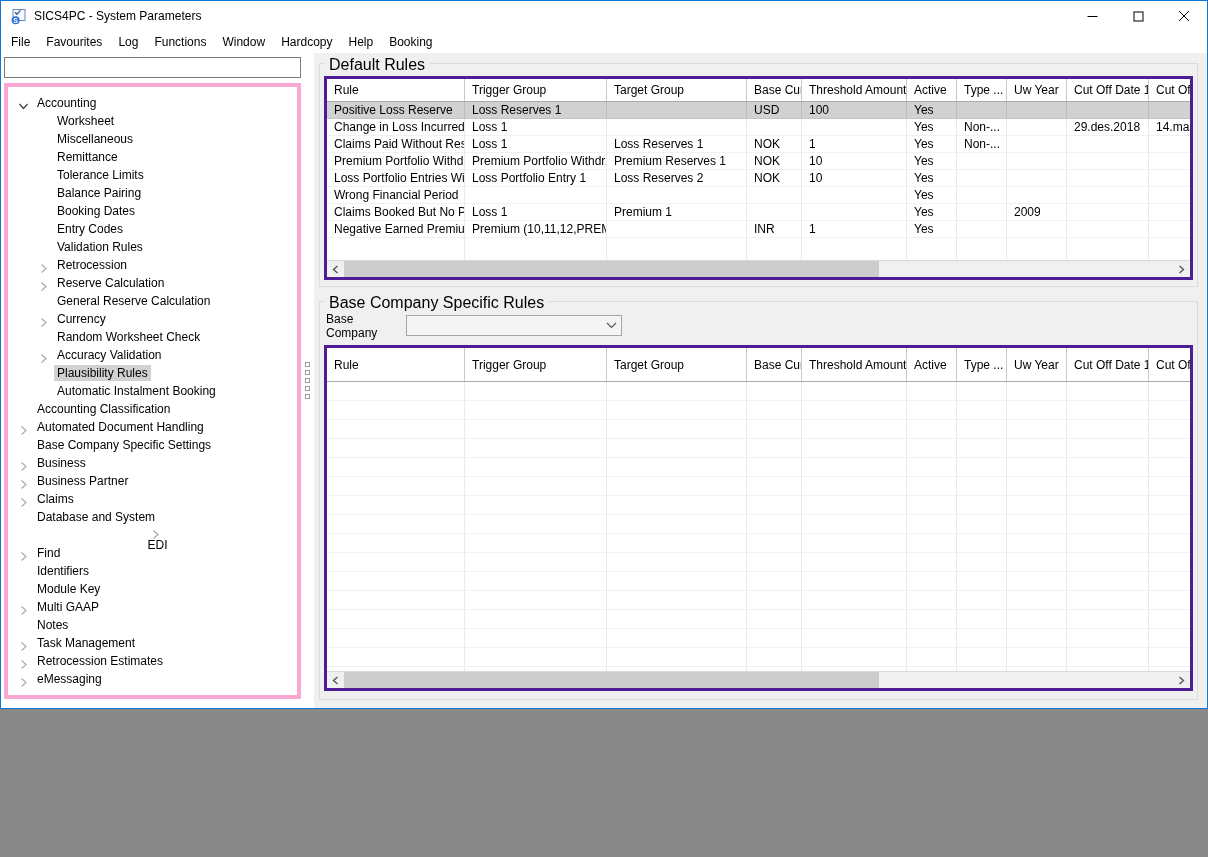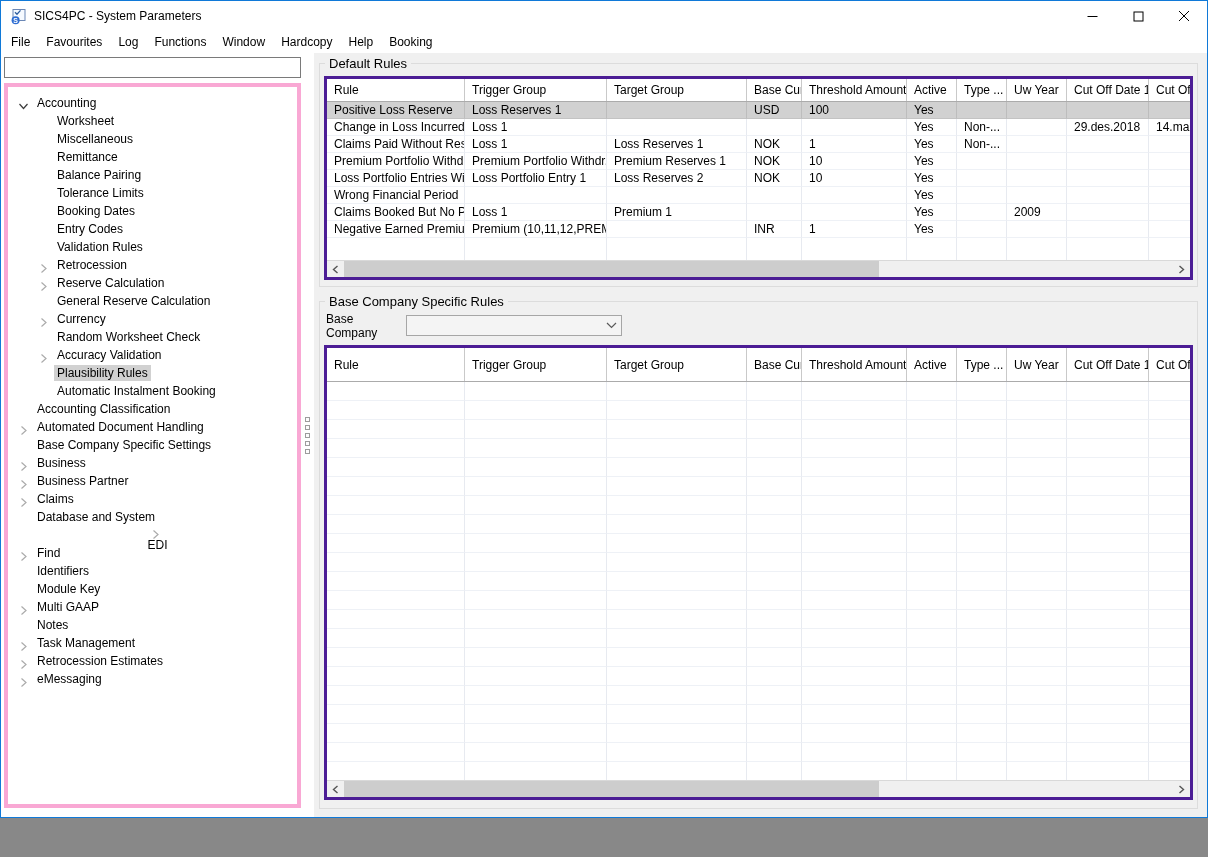--- a/index.html
+++ b/index.html
@@ -1,17 +1,17 @@
 <!DOCTYPE html>
 <html><head>
 <meta charset="utf-8">
 <style>
   * { box-sizing: border-box; margin: 0; padding: 0; }
   body { margin: 0; background: #888; font-family: "Liberation Sans", sans-serif; }
-  .window { width: 1208px; height: 818px; border: 1px solid #1079d8; background: #ffffff;
+  .window { width: 1208px; height: 709px; border: 1px solid #1079d8; background: #ffffff;
             display: flex; flex-direction: column; overflow: hidden; }
 
   
   .titlebar { height: 30px; flex: 0 0 auto; display: flex; align-items: center; padding-left: 9px; background:#fff; }
   .title-icon { width: 17px; height: 17px; margin-right: 7px; flex: 0 0 auto; }
   .title-text { font-size: 12px; color: #000; white-space: nowrap; }
   .win-controls { margin-left: auto; display: flex; height: 100%; }
   .win-btn { width: 46px; height: 100%; display: flex; align-items: center; justify-content: center; }
 
   
@@ -31,21 +31,21 @@
 
   .splitter { width: 13px; flex: 0 0 auto; background: #fff; display: flex; flex-direction: column;
               align-items: center; justify-content: center; gap: 3px; }
   .grip-dot { width: 5px; height: 5px; border: 1px solid #9c9c9c; background: #fdfdfd; flex: 0 0 auto; }
 
   .right-pane { flex: 1; min-width: 0; background: #f0f0f0; padding: 3px 9px 8px 5px;
                 display: flex; flex-direction: column; }
 
   
   .groupbox { border: 1px solid #dcdcdc; position: relative; }
-  .gb-label { position: absolute; top: -8px; left: 5px; background: #f0f0f0; padding: 0 4px; font-size: 13px; color: #000; white-space: nowrap; }
+  .gb-label { position: absolute; top: -8px; left: 5px; background: #f0f0f0; padding: 0 4px; font-size: 16px; color: #000; white-space: nowrap; }
   .gb-default { margin-top: 7px; height: 224px; padding: 12px 4px 6px 4px; flex: 0 0 auto; }
   .gb-company { margin-top: 14px; flex: 1; min-height: 0; padding: 10px 4px 8px 4px; display: flex; flex-direction: column; }
 
   .combo-row { flex: 0 0 auto; display: flex; align-items: center; height: 21px; margin: 3px 0 9px 2px; }
   .combo-label { font-size: 12px; width: 80px; flex: 0 0 auto; }
   .combo { width: 216px; height: 21px; border: 1px solid #a6a6a6; background: #f4f4f4;
            display: flex; align-items: center; }
   .combo-value { flex: 1; font-size: 12px; padding-left: 5px; }
   .combo-arrow { width: 20px; display: flex; justify-content: center; flex: 0 0 auto; }
 
@@ -137,25 +137,25 @@
           <div class="tree-item" style="padding-left: 30px;">
             <span class="tree-chevron"></span>
             <span class="tree-label">Miscellaneous</span>
           </div>
           <div class="tree-item" style="padding-left: 30px;">
             <span class="tree-chevron"></span>
             <span class="tree-label">Remittance</span>
           </div>
           <div class="tree-item" style="padding-left: 30px;">
             <span class="tree-chevron"></span>
+            <span class="tree-label">Tolerance Limits</span>
+          </div>
+          <div class="tree-item" style="padding-left: 30px;">
+            <span class="tree-chevron"></span>
             <span class="tree-label">Balance Pairing</span>
-          </div>
-          <div class="tree-item" style="padding-left: 30px;">
-            <span class="tree-chevron"></span>
-            <span class="tree-label">Tolerance Limits</span>
           </div>
           <div class="tree-item" style="padding-left: 30px;">
             <span class="tree-chevron"></span>
             <span class="tree-label">Booking Dates</span>
           </div>
           <div class="tree-item" style="padding-left: 30px;">
             <span class="tree-chevron"></span>
             <span class="tree-label">Entry Codes</span>
           </div>
           <div class="tree-item" style="padding-left: 30px;">

